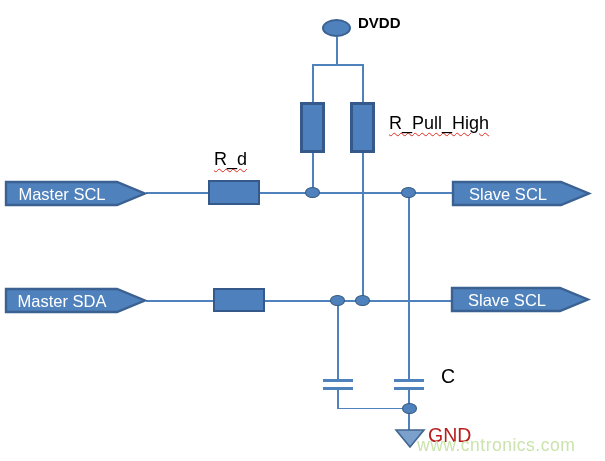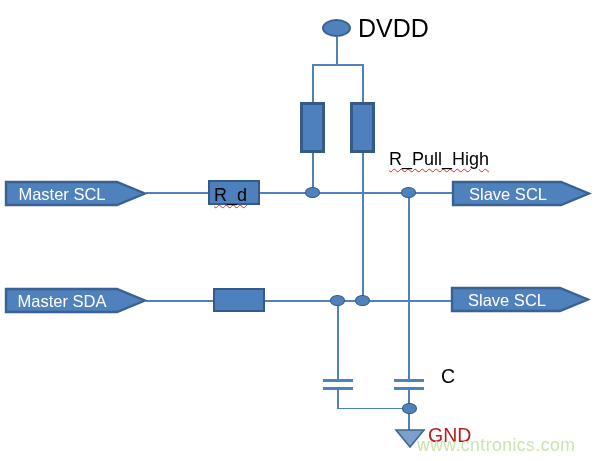--- a/index.html
+++ b/index.html
@@ -23,21 +23,20 @@
     background:#4f81bd;border:2px solid #3a6191;box-sizing:border-box;
   }
   .plate{position:absolute;height:2.5px;width:30px;background:#4f81bd;}
   .lbl{
     position:absolute;color:#000;font-size:18px;line-height:1.15;white-space:nowrap;
   }
   .misspelled{
     text-decoration-line:underline;text-decoration-style:wavy;
     text-decoration-color:#e02b20;text-decoration-thickness:1px;
     text-underline-offset:3px;
-    margin-top:36px;
   }
   .gnd-label{color:#b91c1c;font-size:19.5px;}
   .watermark{
     position:absolute;color:#cbe3ad;font-size:17.5px;letter-spacing:0.5px;
     white-space:nowrap;z-index:9;
   }
   svg{position:absolute;display:block;}
   .port-text{
     font-family:"Liberation Sans", sans-serif;font-size:16.5px;fill:#ffffff;
   }
@@ -72,21 +71,21 @@
   <div class="resistor horiz" style="left:208px;top:180px;width:52px;height:25px;"></div>
   <div class="resistor horiz" style="left:213px;top:288px;width:52px;height:24px;"></div>
 
   <div class="dot" style="left:305px;top:187px;"></div>
   <div class="dot" style="left:401px;top:187px;"></div>
   <div class="dot" style="left:330px;top:295px;"></div>
   <div class="dot" style="left:355px;top:295px;"></div>
   <div class="dot" style="left:402px;top:403px;"></div>
 
   <div class="powernode" style="left:322px;top:19px;"></div>
-  <span class="lbl" style="left:358px;top:14px;font-size:25px;">DVDD</span>
+  <span class="lbl" style="left:358px;top:14px;font-size:15px;font-weight:bold;">DVDD</span>
 
   <svg style="left:4px;top:180px;" width="144" height="27" viewBox="0 0 144 27">
     <polygon points="2,2 113,2 141,13.5 113,25 2,25" fill="#4f81bd" stroke="#3a6191" stroke-width="2.4"></polygon>
     <text class="port-text" x="58" y="19.5" text-anchor="middle">Master SCL</text>
   </svg>
 
   <svg style="left:4px;top:287px;" width="144" height="27" viewBox="0 0 144 27">
     <polygon points="2,2 113,2 141,13.5 113,25 2,25" fill="#4f81bd" stroke="#3a6191" stroke-width="2.4"></polygon>
     <text class="port-text" x="58" y="19.5" text-anchor="middle">Master SDA</text>
   </svg>

